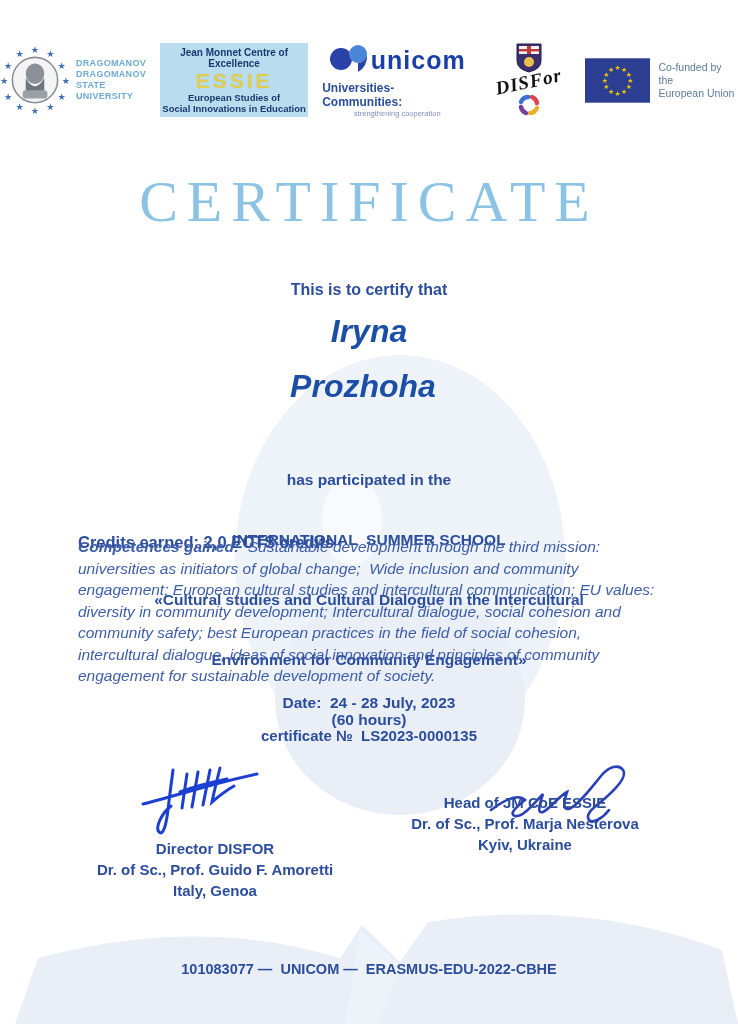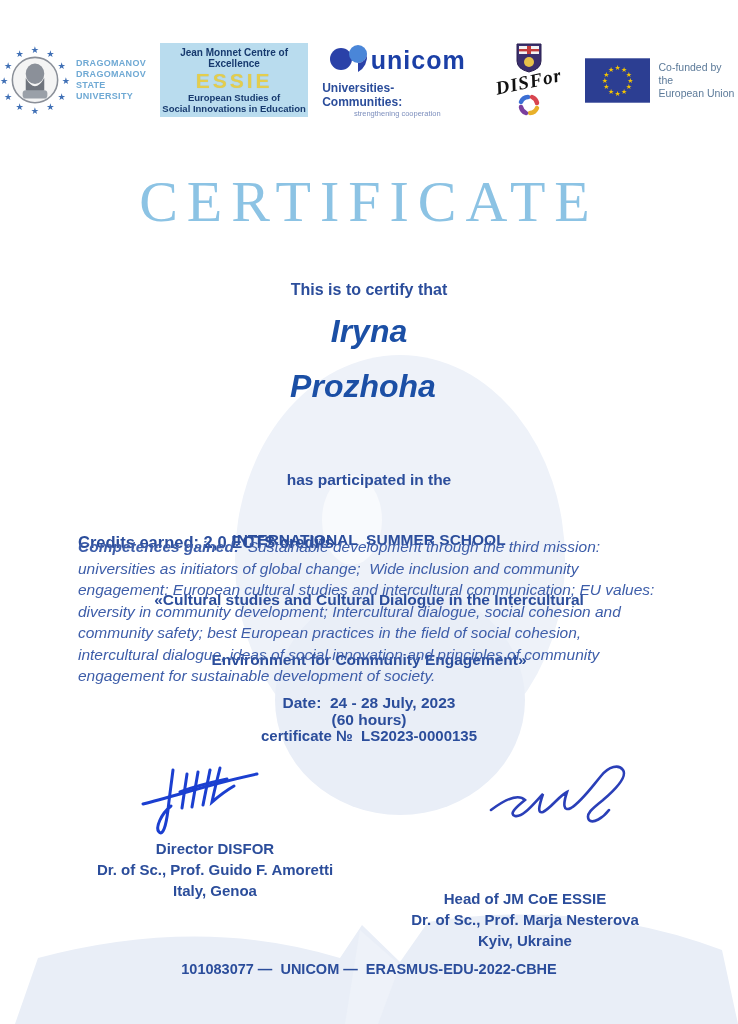--- a/index.html
+++ b/index.html
@@ -48,21 +48,21 @@
   .dateline{position:absolute;top:694px;left:0;width:738px;text-align:center;
             font-size:15.5px;font-weight:bold;color:#2b4d9b;white-space:pre-wrap;}
   .certno{position:absolute;top:727px;left:0;width:738px;text-align:center;
           font-size:15px;font-weight:bold;color:#2b4d9b;white-space:pre-wrap;}
 
   .sig-left{position:absolute;top:752px;left:135px;}
   .sig-right{position:absolute;top:758px;left:485px;}
   .signer{position:absolute;width:330px;text-align:center;font-size:15px;font-weight:bold;
           color:#2b4d9b;line-height:21px;}
   .signer-left{top:838px;left:50px;}
-  .signer-right{top:888px;left:360px;}
+  .signer-right{top:792px;left:360px;}
 
   .footer{position:absolute;top:914px;left:0;width:738px;text-align:center;
           font-size:14.5px;font-weight:bold;color:#2b4d9b;line-height:22px;white-space:pre-wrap;}
 </style>
 </head>
 <body>
 
 <div class="page">
 
   <svg class="wm" width="738" height="1024" viewBox="0 0 738 1024">

